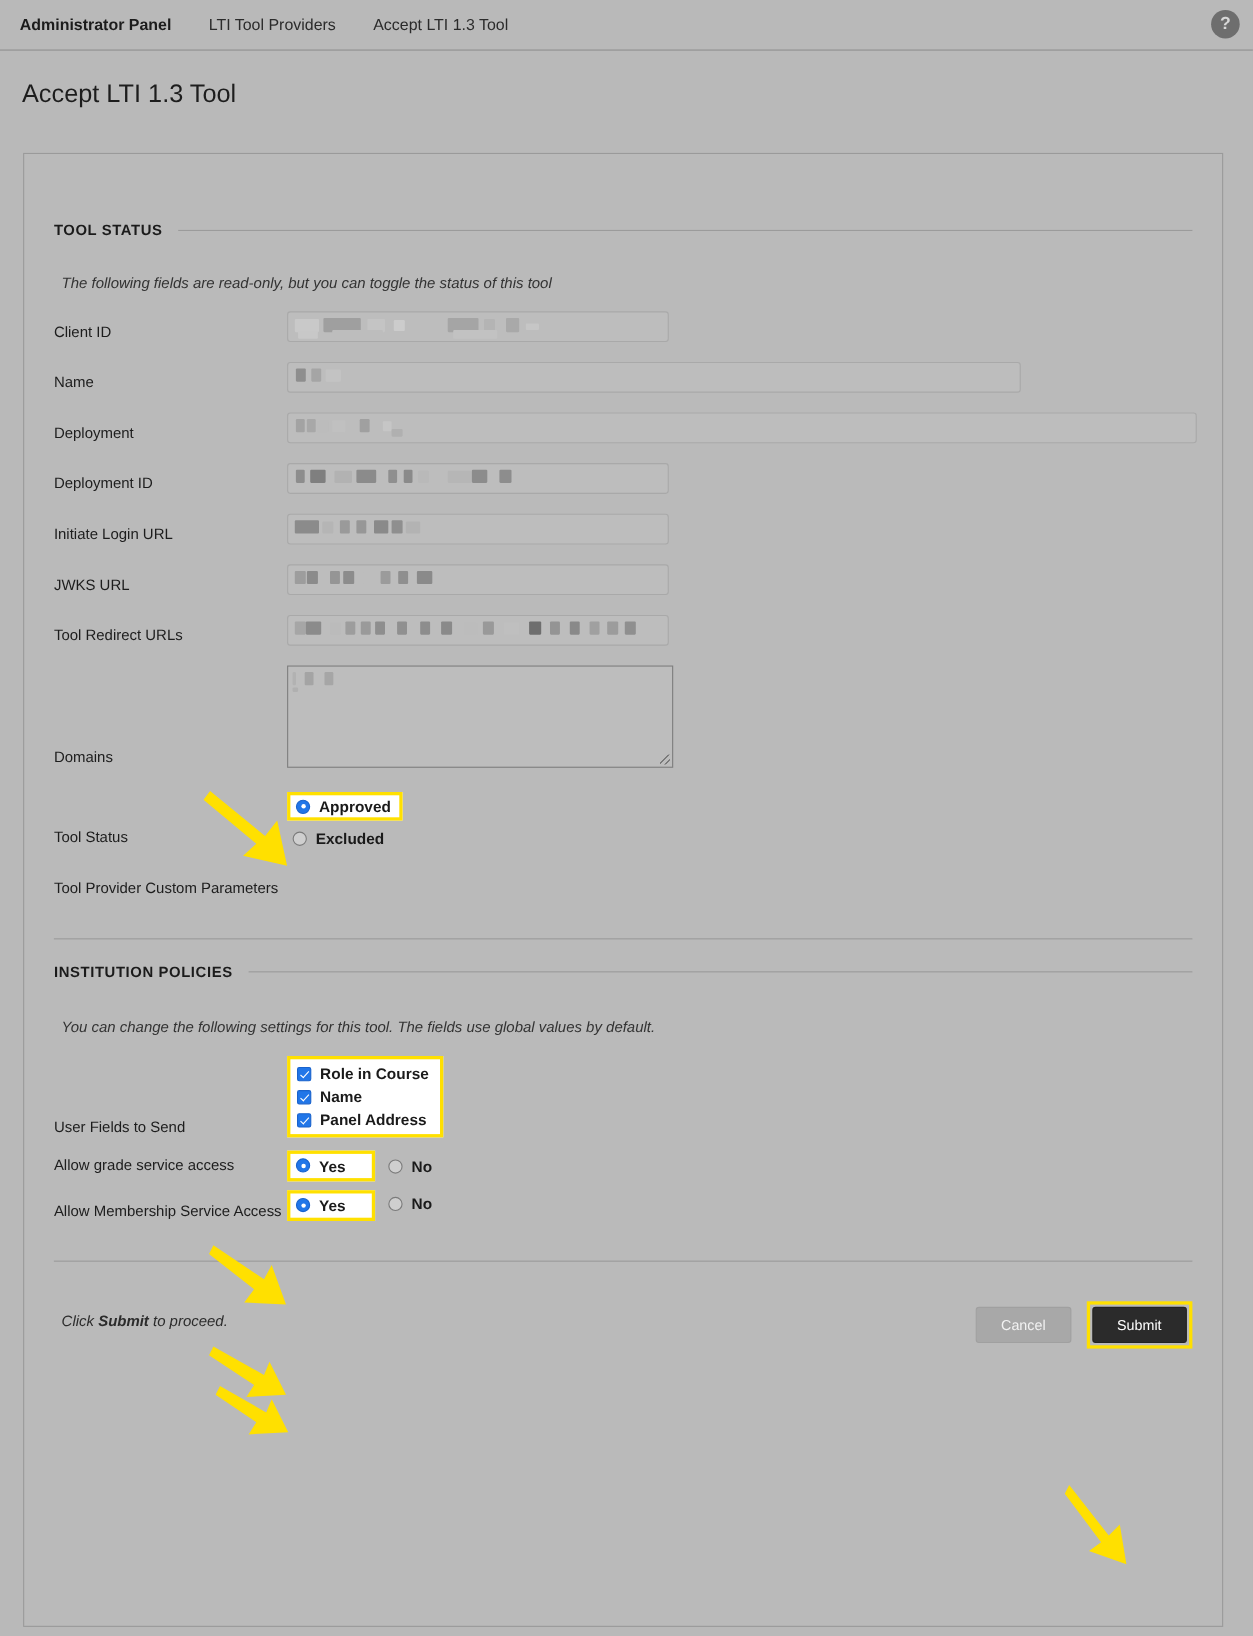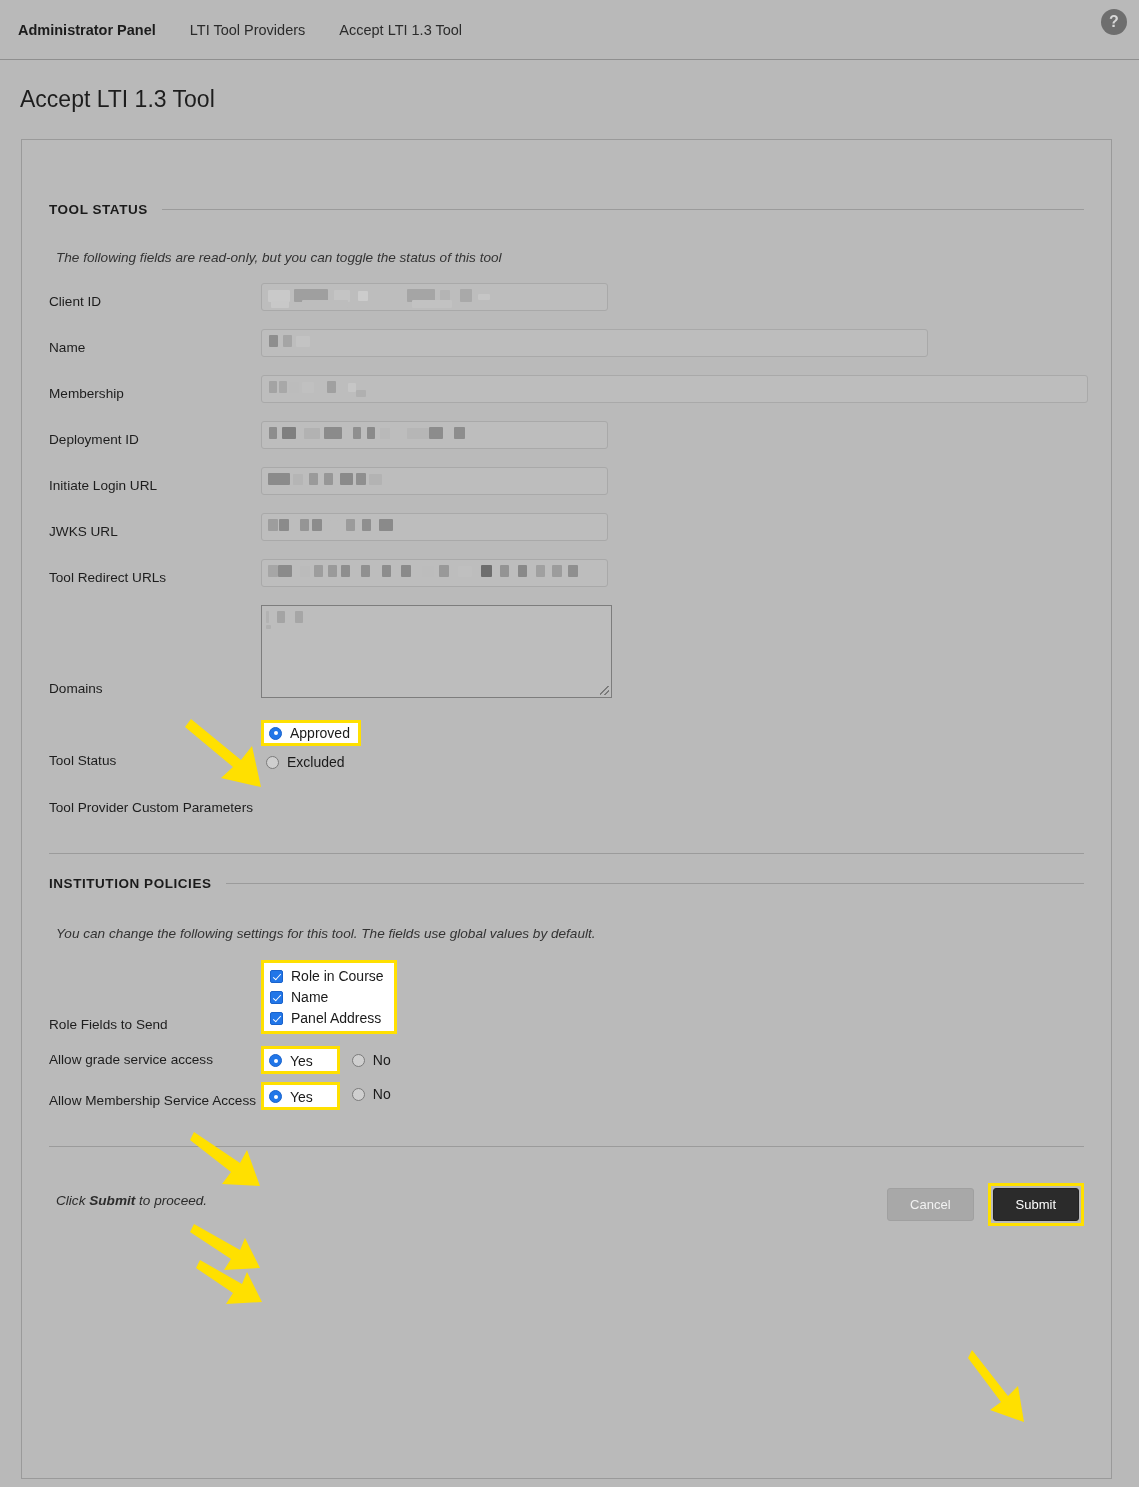--- a/index.html
+++ b/index.html
@@ -6,21 +6,21 @@
   html, body {
     margin: 0; padding: 0;
     background: #b9b9b9;
     font-family: "Liberation Sans", sans-serif;
     color: #1c1c1c;
   }
   body { width: 1139px; height: 1487px; position: relative; overflow: hidden; }
 
   
   .topbar {
-    height: 60px;
+    height: 46px;
     border-bottom: 1px solid #8f8f8f;
     display: flex;
     align-items: center;
     padding: 0 14px 0 18px;
     position: relative;
   }
   .crumbs { display: flex; align-items: center; gap: 0; }
   .crumb {
     font-size: 14.5px;
     color: #2b2b2b;
@@ -98,21 +98,21 @@
     margin-top: 18px;
   }
   .row-label {
     width: 212px;
     flex: 0 0 212px;
     font-size: 13.6px;
     color: #1d1d1d;
     padding-top: 7px;
     line-height: 18px;
   }
-  .row-field { flex: 1; position: relative; }
+  .row-field { flex: 1; position: relative; font-weight: bold; }
 
   .ro-input {
     height: 28px;
     border: 1px solid #a9a9a9;
     border-radius: 3px;
     background: #bdbdbd;
     position: relative;
     overflow: hidden;
   }
   .w-sm { width: 347px; }
@@ -313,21 +313,21 @@
       <div class="row-field">
         <div class="ro-input w-md">
           <span class="redact" style="left:7px;top:5px;width:9px;height:12px;background:#8e8e8e"></span>
           <span class="redact" style="left:21px;top:5px;width:9px;height:12px;background:#a5a5a5"></span>
           <span class="redact" style="left:34px;top:6px;width:14px;height:11px;background:#c3c3c3"></span>
         </div>
       </div>
     </div>
 
     <div class="row">
-      <div class="row-label">Membership</div>
+      <div class="row-label">Deployment</div>
       <div class="row-field">
         <div class="ro-input w-lg">
           <span class="redact" style="left:7px;top:5px;width:8px;height:12px;background:#a3a3a3"></span>
           <span class="redact" style="left:17px;top:5px;width:8px;height:12px;background:#a8a8a8"></span>
           <span class="redact" style="left:27px;top:6px;width:10px;height:11px;background:#bcbcbc"></span>
           <span class="redact" style="left:40px;top:6px;width:12px;height:11px;background:#c0c0c0"></span>
           <span class="redact" style="left:65px;top:5px;width:9px;height:12px;background:#a0a0a0"></span>
           <span class="redact" style="left:86px;top:7px;width:8px;height:9px;background:#c6c6c6"></span>
           <span class="redact" style="left:94px;top:14px;width:10px;height:7px;background:#b0b0b0"></span>
         </div>
@@ -444,21 +444,21 @@
     <div class="divider" style="margin-top:36px"></div>
 
     <div class="section-head policies" style="margin-top:22px">
       <span class="section-title">INSTITUTION POLICIES</span>
       <span class="section-rule"></span>
     </div>
 
     <div class="hint" style="margin-top:35px">You can change the following settings for this tool. The fields use global values by default.</div>
 
     <div class="row" style="margin-top:19px">
-      <div class="row-label">Role Fields to Send</div>
+      <div class="row-label">User Fields to Send</div>
       <div class="row-field">
         <span class="hl hl-checks">
           <span class="opt">
             <span class="check on"></span>
             <span>Role in Course</span>
           </span>
           <span class="opt">
             <span class="check on"></span>
             <span>Name</span>
           </span>

